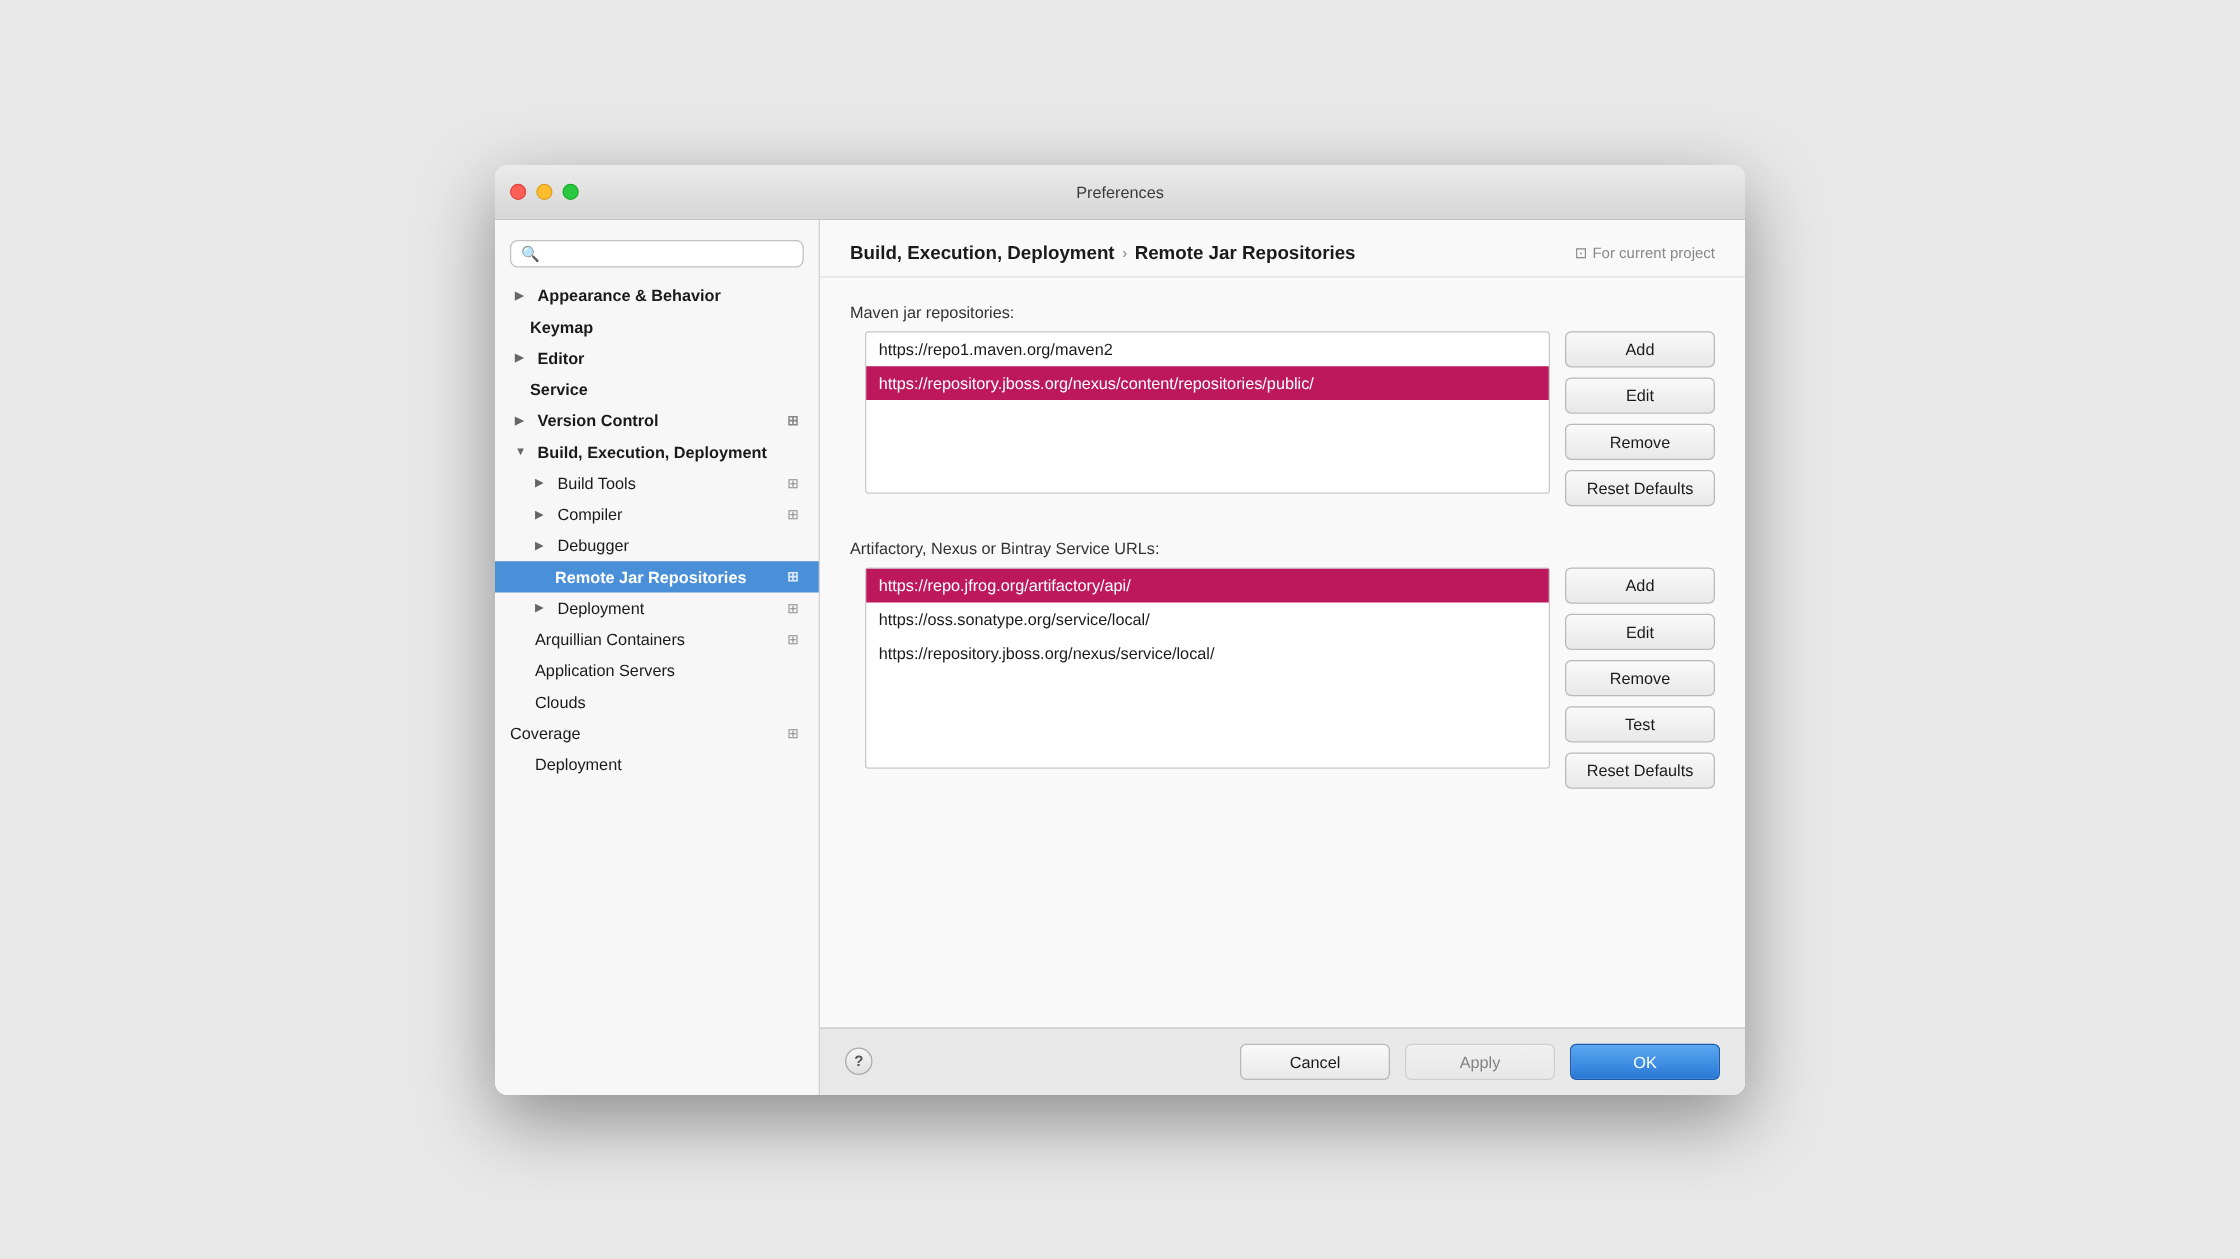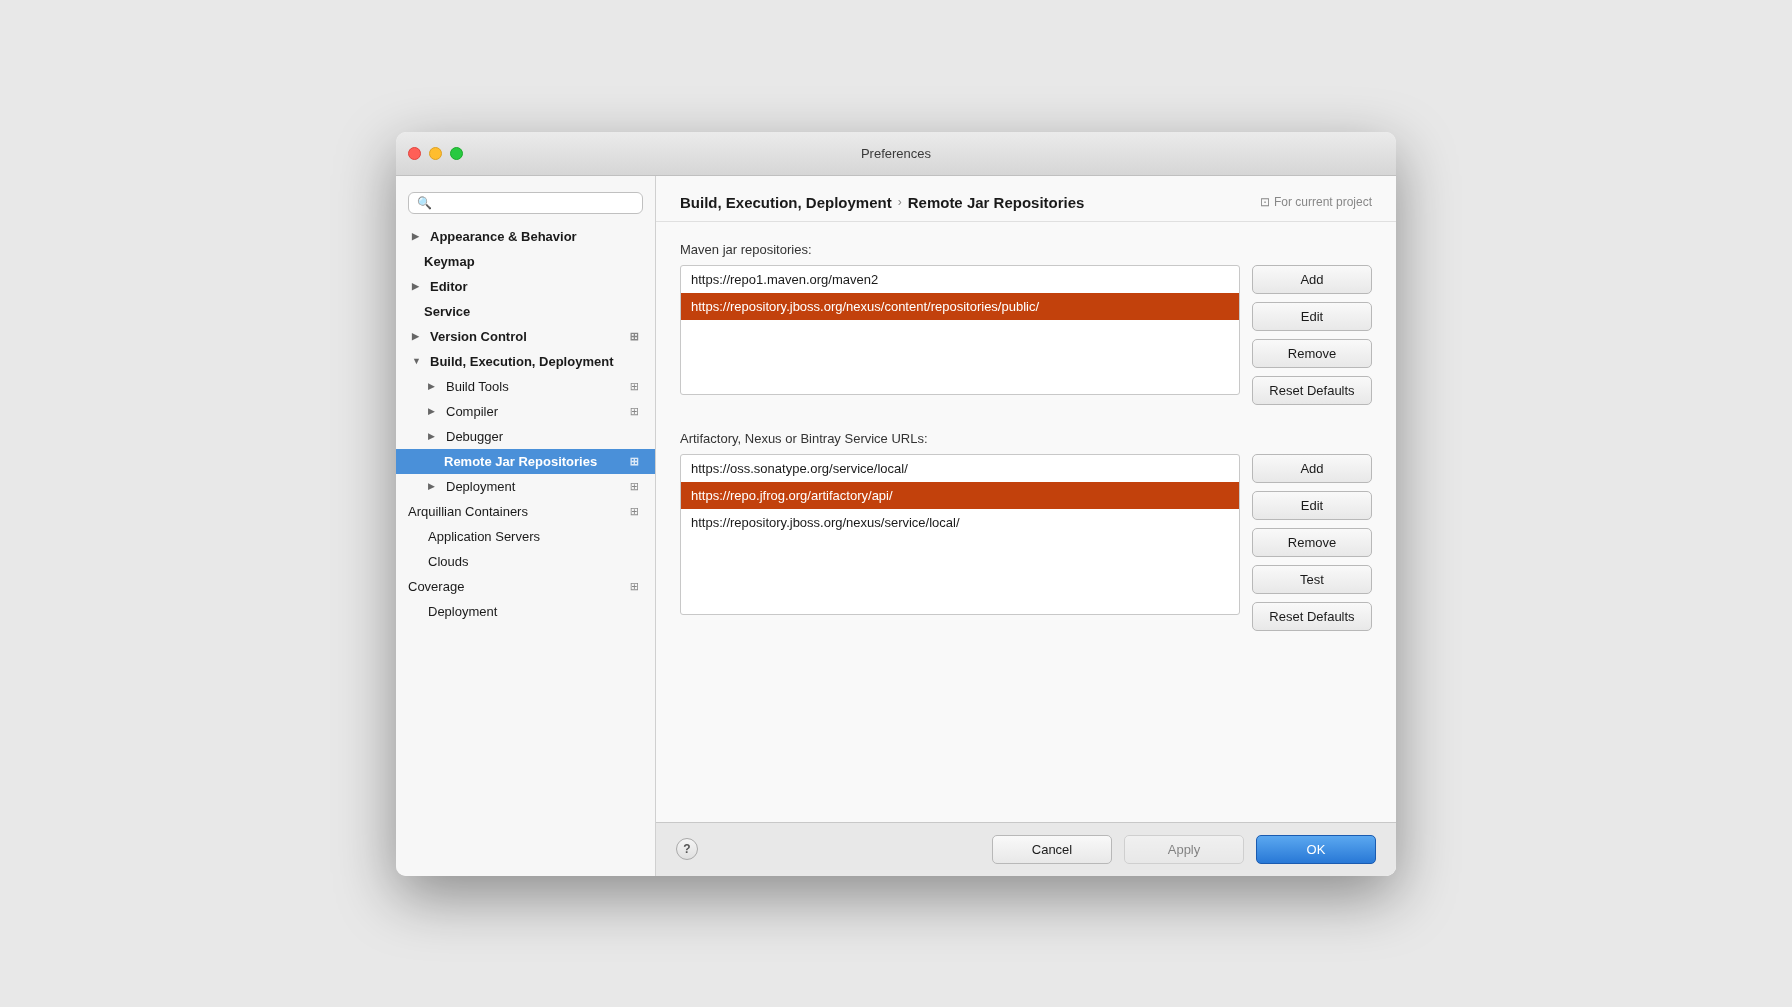--- a/index.html
+++ b/index.html
@@ -154,29 +154,30 @@
       font-size: 13px;
       color: #333;
       margin-bottom: 8px;
     }
     .repo-list {
       border: 1px solid #c8c8c8;
       background: white;
       border-radius: 3px;
       min-height: 130px;
       margin-bottom: 16px;
+      margin-left: 12px;
     }
     .repo-row {
       padding: 6px 10px;
       font-size: 13px;
       color: #1a1a1a;
       cursor: pointer;
     }
     .repo-row.selected {
-      background: #c2410c;
+      background: #be185d;
       color: white;
     }
     .buttons-col {
       display: flex;
       flex-direction: column;
       gap: 8px;
     }
     .section-row {
       display: flex;
       gap: 12px;
@@ -294,21 +295,21 @@
       </div>
       <div class="nav-item selected" style="padding-left:48px; font-weight:600">
         <span>Remote Jar Repositories</span>
         <span class="repo-icon">⊞</span>
       </div>
       <div class="nav-item" style="padding-left:32px">
         <span class="arrow">▶</span>
         <span>Deployment</span>
         <span class="repo-icon">⊞</span>
       </div>
-      <div class="nav-item" style="padding-left:12px">
+      <div class="nav-item" style="padding-left:32px">
         <span>Arquillian Containers</span>
         <span class="repo-icon">⊞</span>
       </div>
       <div class="nav-item" style="padding-left:32px">
         <span>Application Servers</span>
       </div>
       <div class="nav-item" style="padding-left:32px">
         <span>Clouds</span>
       </div>
       <div class="nav-item" style="padding-left:12px">
@@ -349,25 +350,25 @@
             <button class="btn">Add</button>
             <button class="btn">Edit</button>
             <button class="btn">Remove</button>
             <button class="btn">Reset Defaults</button>
           </div>
         </div>
 
         <p class="section-label">Artifactory, Nexus or Bintray Service URLs:</p>
         <div class="section-row">
           <div class="repo-list">
+            <div class="repo-row selected">
+              <span>https://repo.jfrog.org/artifactory/api/</span>
+            </div>
             <div class="repo-row">
               <span>https://oss.sonatype.org/service/local/</span>
-            </div>
-            <div class="repo-row selected">
-              <span>https://repo.jfrog.org/artifactory/api/</span>
             </div>
             <div class="repo-row">
               <span>https://repository.jboss.org/nexus/service/local/</span>
             </div>
           </div>
           <div class="buttons-col">
             <button class="btn">Add</button>
             <button class="btn">Edit</button>
             <button class="btn">Remove</button>
             <button class="btn">Test</button>

